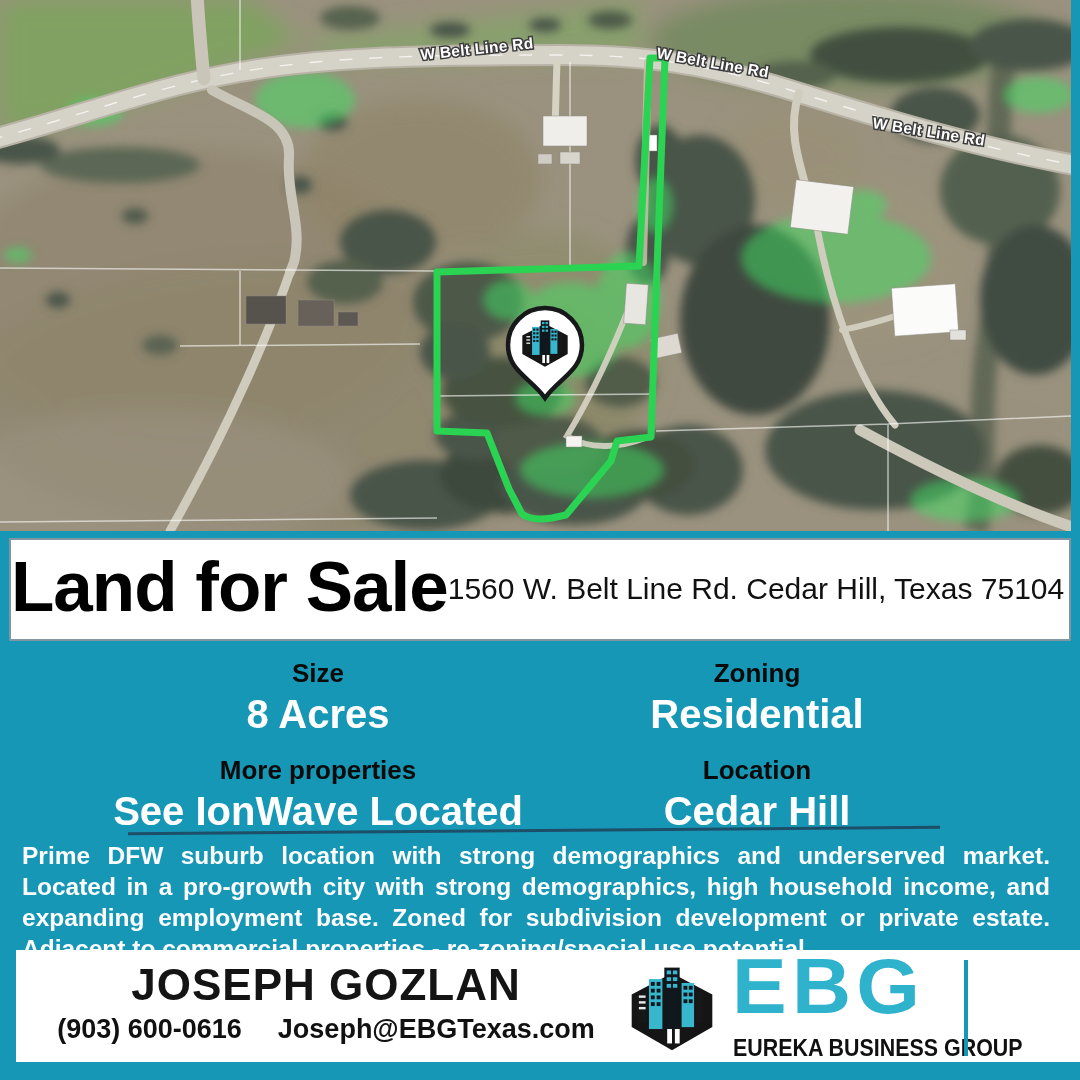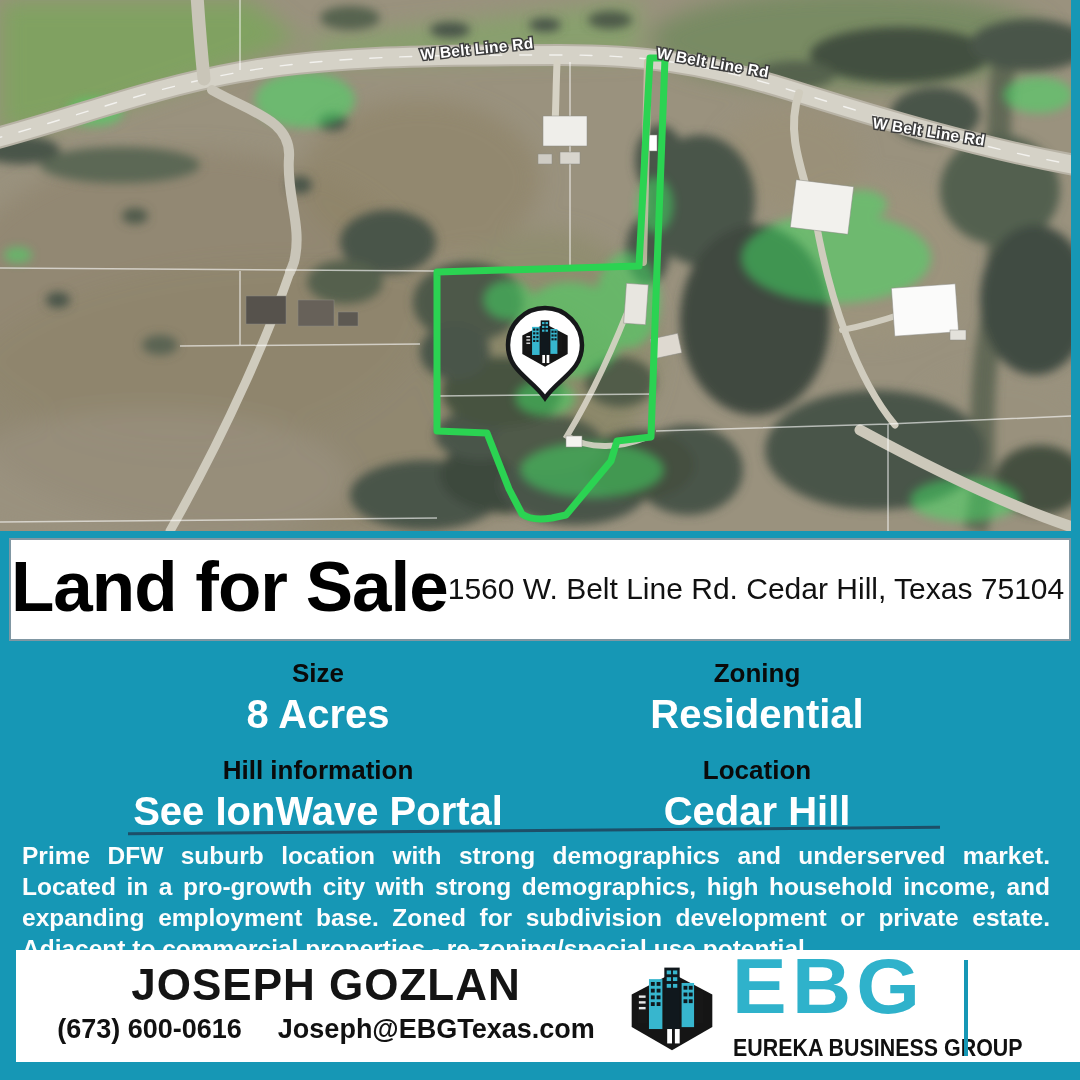--- a/index.html
+++ b/index.html
@@ -244,37 +244,37 @@
     <div class="banner-inner">
       <h1 class="banner-title">Land for Sale</h1>
       <div class="banner-address">1560 W. Belt Line Rd. Cedar Hill, Texas 75104</div>
     </div>
   </div>
 
   <div class="info">
     <div class="info-col col-a">
       <div class="info-label">Size</div>
       <div class="info-value">8 Acres</div>
-      <div class="info-label second">Hill information</div>
-      <div class="info-value">See IonWave Portal</div>
+      <div class="info-label second">More properties</div>
+      <div class="info-value">See IonWave Located</div>
     </div>
     <div class="info-col col-b">
       <div class="info-label">Zoning</div>
       <div class="info-value">Residential</div>
       <div class="info-label second">Location</div>
       <div class="info-value">Cedar Hill</div>
     </div>
     <div class="divider"></div>
     <p class="description">Prime DFW suburb location with strong demographics and underserved market. Located in a pro-growth city with strong demographics, high household income, and expanding employment base. Zoned for subdivision development or private estate. Adjacent to commercial properties - re-zoning/special use potential.</p>
   </div>
 
   <div class="footer">
     <div class="contact-name">JOSEPH GOZLAN</div>
     <div class="contact-row">
-      <span>(673) 600-0616</span>
+      <span>(903) 600-0616</span>
       <span>Joseph@EBGTexas.com</span>
     </div>
     <svg class="ebg-logo" viewBox="0 0 100 108">
       <use href="#ebg-mark" x="0" y="4" width="100" height="100"></use>
     </svg>
     <div class="ebg-letters">EBG</div>
     <div class="ebg-tagline">EUREKA BUSINESS GROUP</div>
     <div class="footer-vline"></div>
   </div>
 

